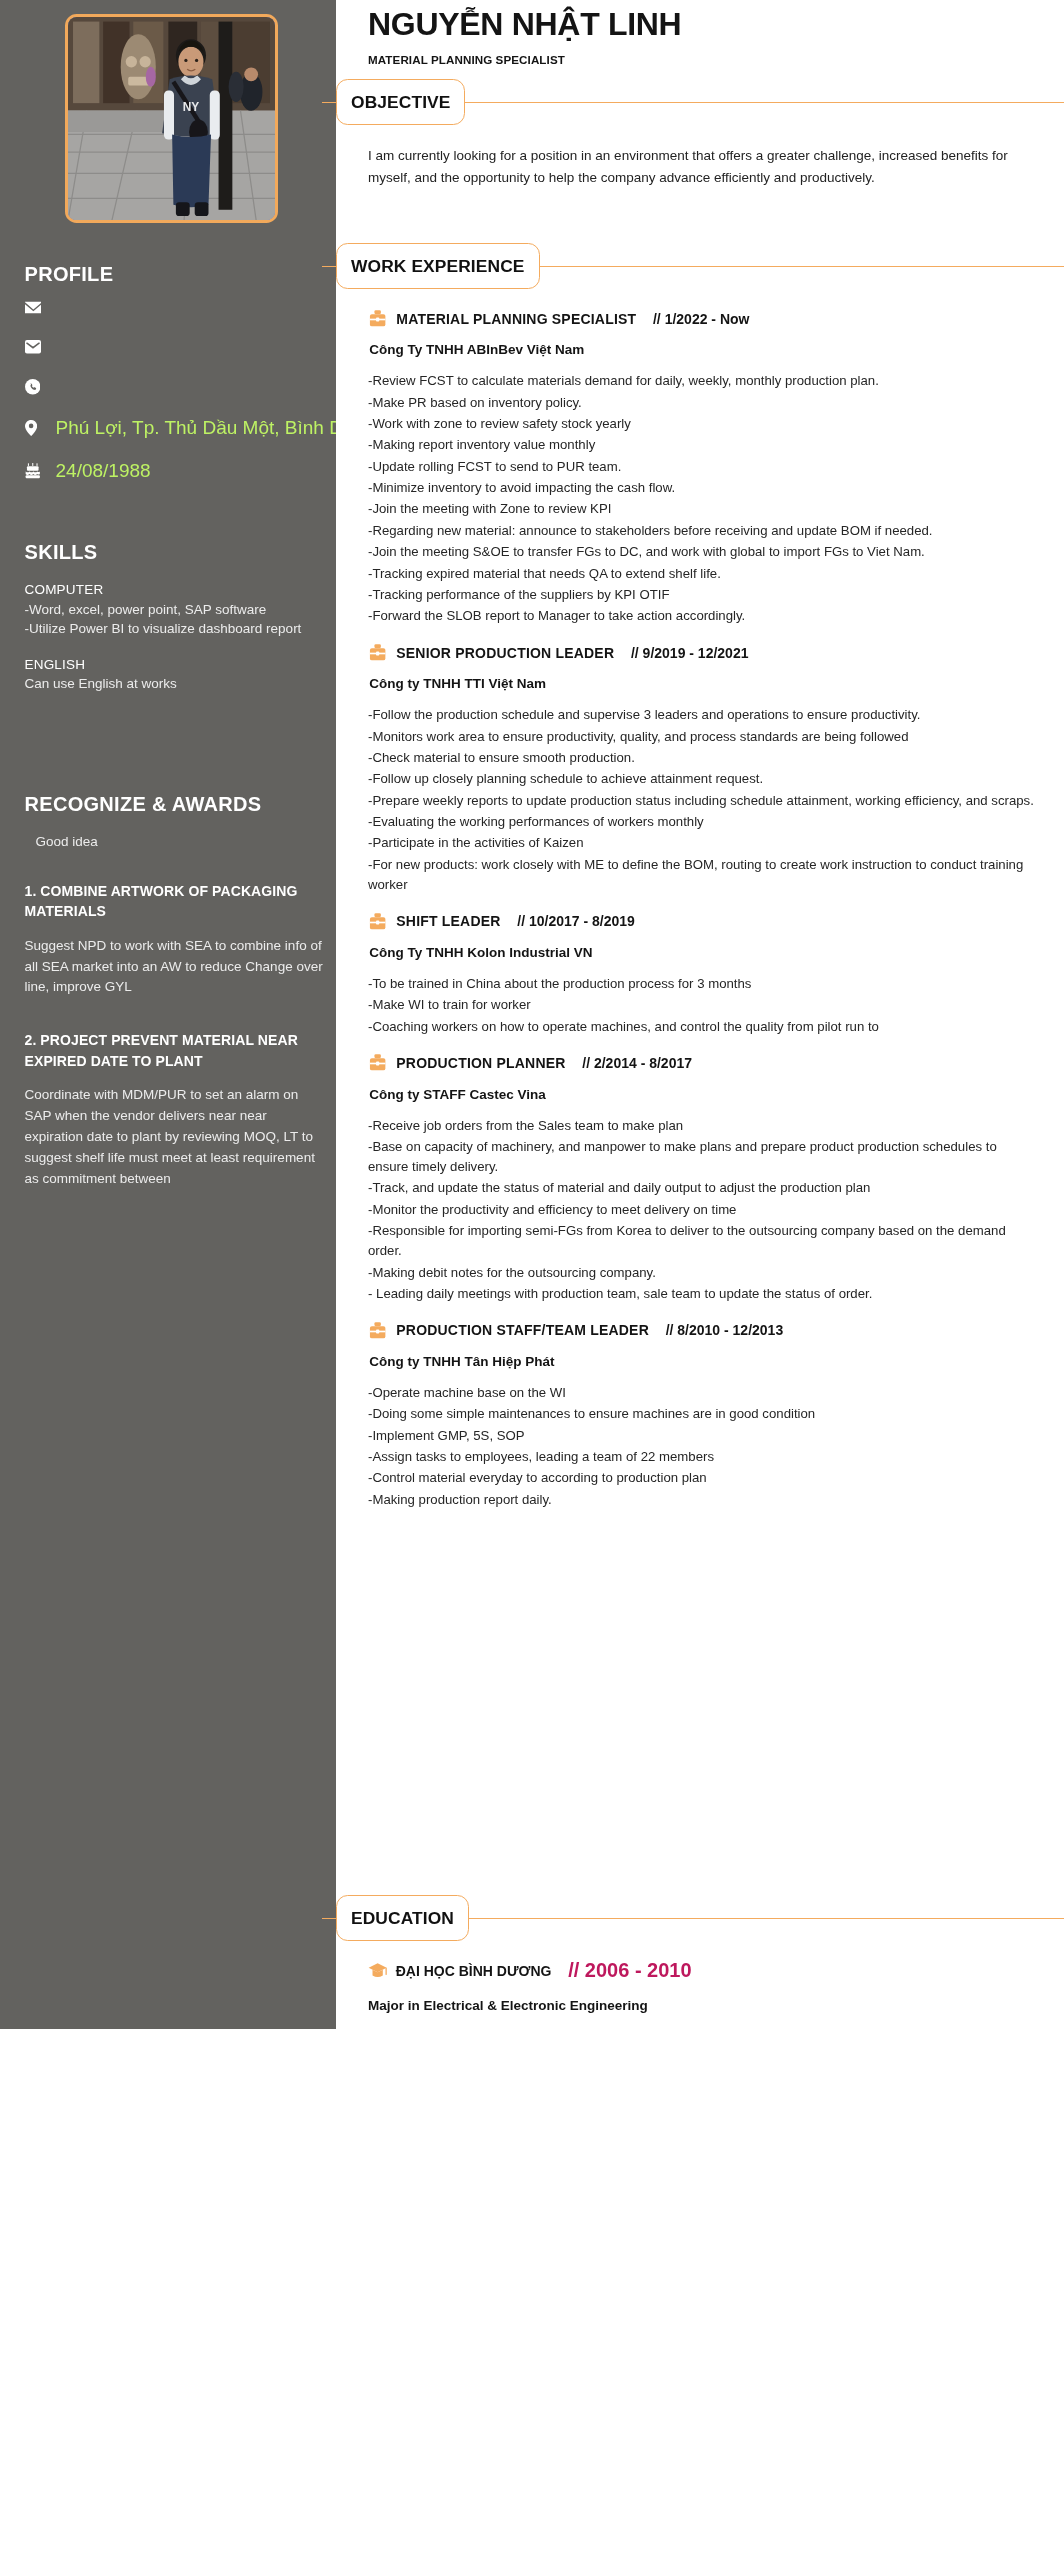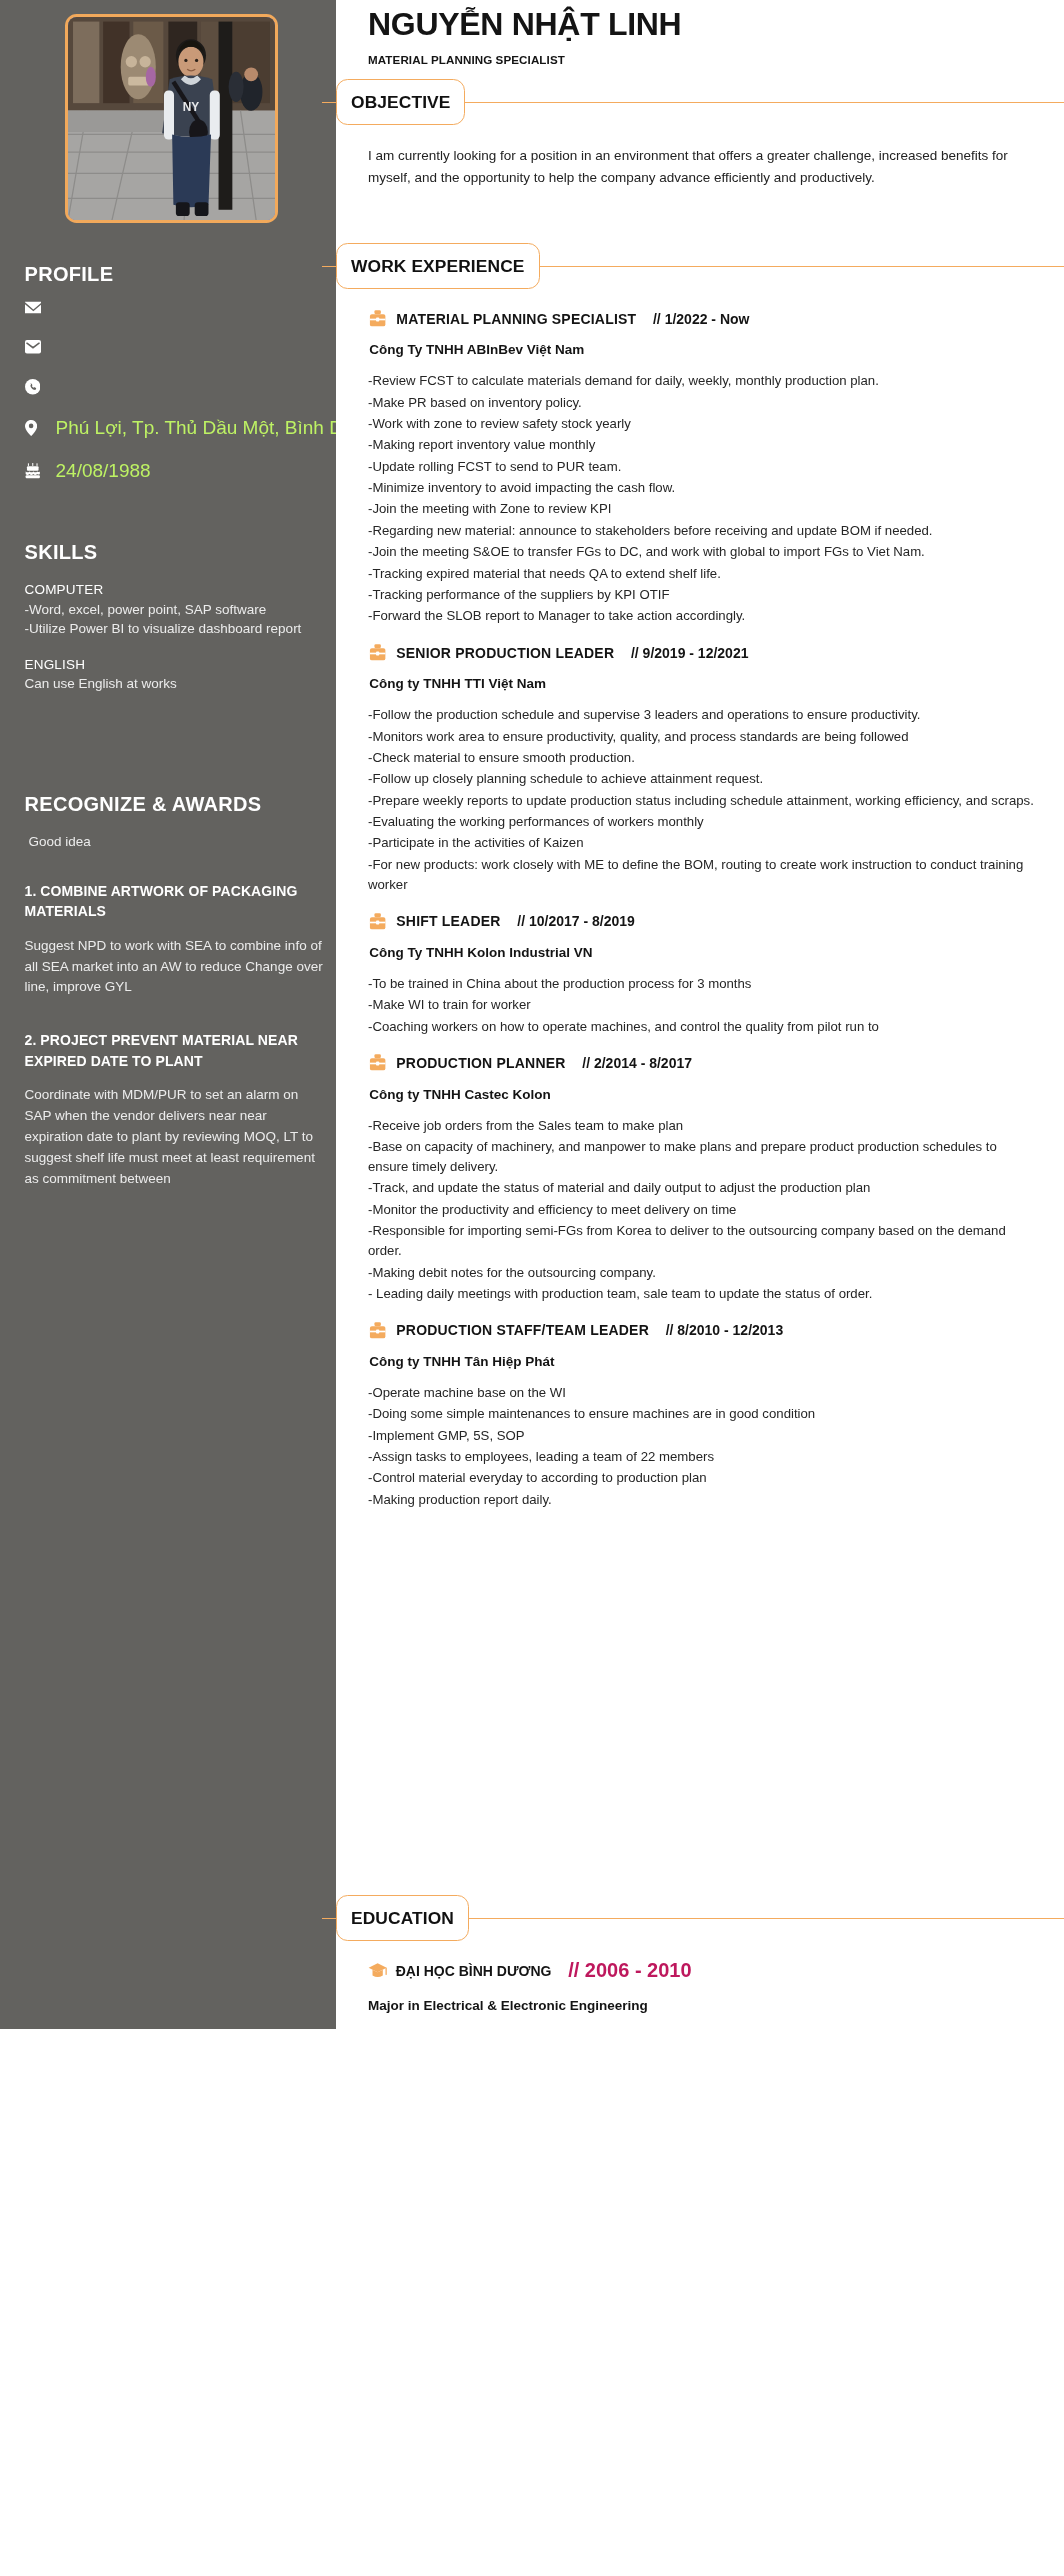--- a/index.html
+++ b/index.html
@@ -81,21 +81,21 @@
     font-weight: 300;
     line-height: 1.45;
   }
 
   #awards-block { position: absolute; left: 24.5px; top: 793px; width: 303px; }
   .award-note {
     font-size: 13.5px;
     color: #ececec;
     font-weight: 300;
     margin-top: 18px;
-    margin-left: 4px;
+    margin-left: 11px;
   }
   .award-title {
     font-size: 14px;
     font-weight: bold;
     color: #ffffff;
     line-height: 1.45;
     margin-top: 32px;
     letter-spacing: 0.1px;
   }
   .award-body {
@@ -476,21 +476,21 @@
             <svg width="19.3" height="19.3" viewBox="0 0 30 30">
                 <rect x="10" y="2" width="10" height="6" rx="2" fill="#f4ab5e"></rect>
                 <rect x="3" y="8" width="24" height="19" rx="3" fill="#f4ab5e"></rect>
                 <rect x="3" y="15" width="24" height="2.6" fill="#ffffff"></rect>
                 <rect x="12.5" y="13.4" width="5" height="6" rx="1.2" fill="#ffffff"></rect>
               </svg>
           </span>
           <span class="job-role">PRODUCTION PLANNER</span>
           <span class="job-dates">// 2/2014 - 8/2017</span>
         </div>
-        <div class="job-company">Công ty TNHH Castec Kolon</div>
+        <div class="job-company">Công ty STAFF Castec Vina</div>
         <div class="bullets">
           <div class="bullet">-Receive job orders from the Sales team to make plan</div>
           <div class="bullet">-Base on capacity of machinery, and manpower to make plans and prepare product production schedules to ensure timely delivery.</div>
           <div class="bullet">-Track, and update the status of material and daily output to adjust the production plan</div>
           <div class="bullet">-Monitor the productivity and efficiency to meet delivery on time</div>
           <div class="bullet">-Responsible for importing semi-FGs from Korea to deliver to the outsourcing company based on the demand order.</div>
           <div class="bullet">-Making debit notes for the outsourcing company.</div>
           <div class="bullet"> - Leading daily meetings with production team, sale team to update the status of order.</div>
         </div>
       </section>

